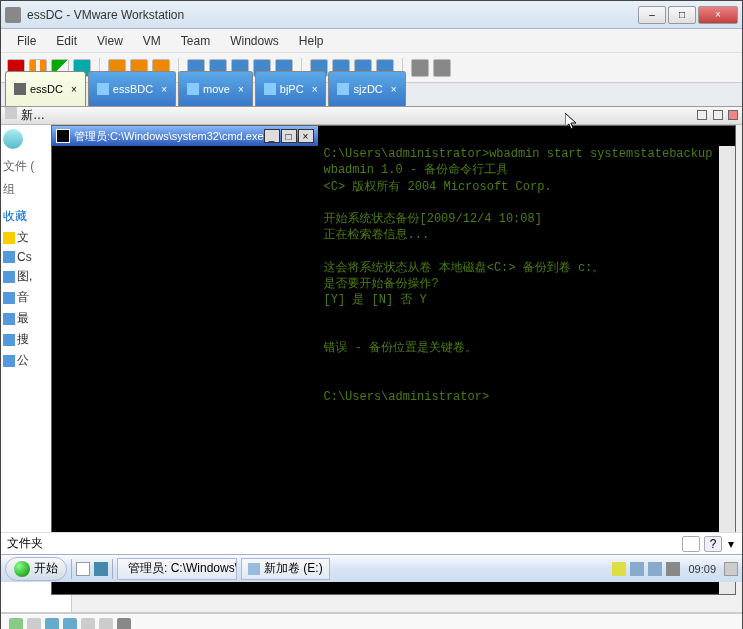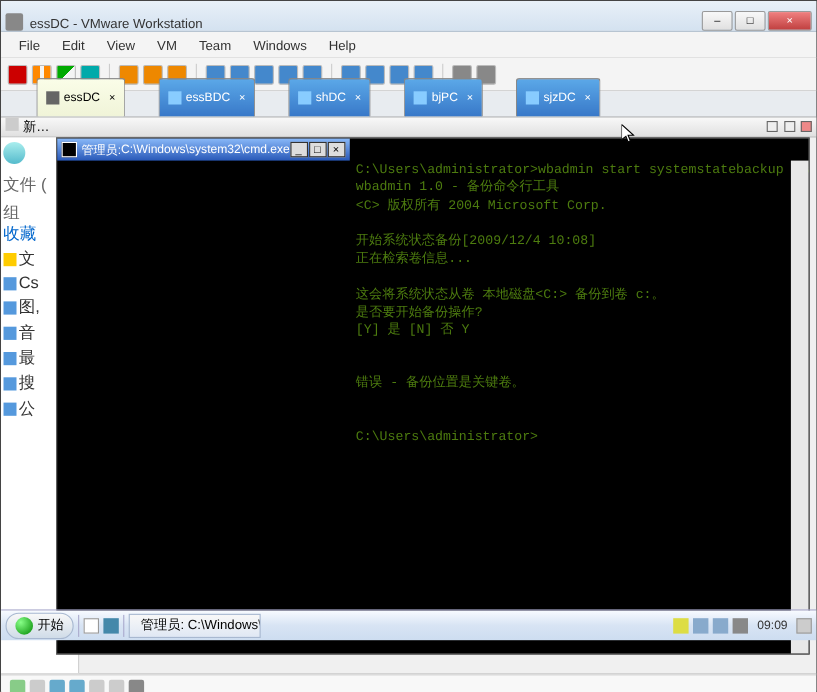--- a/index.html
+++ b/index.html
@@ -1,56 +1,56 @@
 <!DOCTYPE html>
 <html><head>
 <meta charset="utf-8">
 <style>
 * { box-sizing: border-box; margin: 0; padding: 0; }
 body { font-family: "Microsoft YaHei", Tahoma, Arial, sans-serif; font-size: 12px; background: #fff; }
 .outer-frame { width: 743px; height: 629px; border: 1px solid #444; background: #fff; position: relative; }
 
 .titlebar {
   height: 28px; background: linear-gradient(to bottom, #e8f0f8, #d4e2f0);
-  display: flex; align-items: flex-end; padding: 0 4px; border-bottom: 1px solid #a8b8c8;
+  display: flex; align-items: center; padding: 0 4px; border-bottom: 1px solid #a8b8c8;
 }
 .titlebar-icon { width: 16px; height: 16px; margin-right: 6px; background: #888; border-radius: 2px; }
 .titlebar-text { flex: 1; color: #333; }
 .win-controls { display: flex; gap: 2px; }
 .win-btn { width: 28px; height: 18px; border: 1px solid #999; border-radius: 2px; display: flex; align-items: center; justify-content: center; font-size: 10px; }
 .win-min { background: linear-gradient(#f8f8f8,#e0e0e0); }
 .win-max { background: linear-gradient(#f8f8f8,#e0e0e0); }
 .win-close { background: linear-gradient(#f08080,#c04040); color: #fff; width: 40px; }
 
 .menubar { height: 24px; display: flex; align-items: center; padding: 0 8px; background: #f4f4f4; border-bottom: 1px solid #ddd; gap: 4px; }
 .menubar span { padding: 2px 8px; color: #333; }
 
 .toolbar { height: 30px; display: flex; align-items: center; padding: 0 6px; background: #f4f4f4; border-bottom: 1px solid #ccc; gap: 4px; }
 .tb-sep { width: 1px; height: 20px; background: #ccc; margin: 0 4px; }
 .tb-btn { width: 18px; height: 18px; border: 1px solid #bbb; border-radius: 2px; }
 
 .tabbar { height: 24px; background: #e8ecf0; display: flex; align-items: flex-end; padding: 0 4px; border-bottom: 1px solid #999; }
-.vm-tab { height: 22px; padding: 17px 8px; display: flex; align-items: center; gap: 4px; border: 1px solid #888; border-bottom: none; border-radius: 3px 3px 0 0; margin-right: 2px; font-size: 11px; margin-left: 28px; }
+.vm-tab { height: 22px; padding: 17px 8px; display: flex; align-items: center; gap: 4px; border: 1px solid #888; border-bottom: none; border-radius: 3px 3px 0 0; margin-right: 2px; font-size: 11px; }
 .vm-tab.active { background: linear-gradient(#fafde8,#f0f4d8); }
 .vm-tab.inactive { background: linear-gradient(#5ba8e8,#3878c8); color: #fff; justify-content: flex-end; }
 .tab-close { font-size: 10px; margin-left: 4px; }
 .tab-icon { width: 12px; height: 12px; background: #666; }
 
 .guest-area { position: relative; height: 506px; background: #f0f0f0; border-bottom: 1px solid #ccc; }
 .guest-top-bar {
   position: absolute; top:0; left:0; right:0; height: 18px;
   background: linear-gradient(#f8f8f8,#e0e0e0); border-bottom:1px solid #bbb;
   display:flex; align-items:center; padding:0 4px; justify-content:space-between;
 }
 .guest-top-bar .left { display:flex; gap:4px; }
 .guest-top-bar .right .sq { display:inline-block; width:10px;height:10px;border:1px solid #666;background:#eee;margin-left:2px; }
 
 .guest-left-strip {
   position:absolute; top:18px; left:0; bottom:0; width:71px; background:#fff; border-right:1px solid #ccc;
-  padding:4px 2px; font-size:15px; color:#333;
+  padding:4px 2px; font-size:12px; color:#333;
 }
 .guest-left-strip .nav-row { margin-bottom:6px; }
 .guest-left-strip .label { color:#666; }
 .guest-left-strip .item { display:flex; align-items:center; gap:2px; margin-top:4px; white-space:nowrap; overflow:hidden; }
 .guest-left-strip .fi { width:12px;height:12px; }
 
 .cmd-window {
   position:absolute; top:18px; left:50px; right:6px; height:470px; background:#000; border:1px solid #666;
   display:flex; flex-direction:row;
 }
@@ -156,21 +156,21 @@
       <span>essDC</span>
       <span class="tab-close">×</span>
     </div>
     <div class="vm-tab inactive">
       <span class="tab-icon" style="background:#8cf"></span>
       <span>essBDC</span>
       <span class="tab-close">×</span>
     </div>
     <div class="vm-tab inactive">
       <span class="tab-icon" style="background:#8cf"></span>
-      <span>shDC</span>
+      <span>move</span>
       <span class="tab-close">×</span>
     </div>
     <div class="vm-tab inactive">
       <span class="tab-icon" style="background:#8cf"></span>
       <span>bjPC</span>
       <span class="tab-close">×</span>
     </div>
     <div class="vm-tab inactive">
       <span class="tab-icon" style="background:#8cf"></span>
       <span>sjzDC</span>
@@ -189,21 +189,21 @@
         <span class="sq"></span>
         <span class="sq"></span>
         <span class="sq" style="background:#e88"></span>
       </div>
     </div>
 
     <div class="guest-left-strip">
       <div class="nav-row"><span style="display:inline-block;width:20px;height:20px;border-radius:50%;background:linear-gradient(#aee,#5bc)"></span></div>
       <div class="label">文件 (</div>
       <div class="label" style="margin-top:6px">组</div>
-      <div class="label" style="color:#06c">收藏</div>
+      <div class="label" style="margin-top:10px;color:#06c">收藏</div>
       <div class="item">
           <span class="fi" style="background:#fc0"></span>
           <span>文</span>
         </div>
       <div class="item">
           <span class="fi" style="background:#59d"></span>
           <span>Cs</span>
         </div>
       <div class="item">
           <span class="fi" style="background:#59d"></span>
@@ -264,30 +264,42 @@
         <span>开始</span>
       </div>
       <div style="width:1px;height:20px;background:#aac"></div>
       <span class="tray-icon" style="background:#fff;border:1px solid #999"></span>
       <span class="tray-icon" style="background:#48a"></span>
       <div style="width:1px;height:20px;background:#aac"></div>
       <div class="task-btn">
         <span style="width:12px;height:12px;background:#000;display:inline-block"></span>
         <span>管理员: C:\Windows\…</span>
       </div>
+      <div class="task-btn">
+        <span style="width:12px;height:12px;background:#9bd;display:inline-block"></span>
+        <span>新加卷 (E:)</span>
+      </div>
       <div class="tray">
         <span class="tray-icon" style="background:#dd4"></span>
         <span class="tray-icon" style="background:#8ac"></span>
         <span class="tray-icon" style="background:#8ac"></span>
         <span class="tray-icon" style="background:#888"></span>
         <span class="clock">09:09</span>
         <span class="tray-icon" style="background:#ccc;border:1px solid #999"></span>
       </div>
     </div>
 
+    <div style="position:absolute; bottom:58px; left:0; right:0; height:22px; background:#fff; border-top:1px solid #ddd; display:flex; align-items:center; padding:0 6px;">
+      <span>文件夹</span>
+      <span style="margin-left:auto;display:flex;gap:4px">
+        <span style="width:18px;height:16px;border:1px solid #aaa;border-radius:2px;display:inline-block"></span>
+        <span style="width:18px;height:16px;border:1px solid #aaa;border-radius:2px;display:inline-flex;align-items:center;justify-content:center;background:#eef">?</span>
+        <span style="width:10px;height:16px;display:inline-flex;align-items:center;justify-content:center">▾</span>
+      </span>
+    </div>
 
     <svg class="cursor-arrow" style="top:6px; left:564px" viewBox="0 0 12 18">
         <path d="M0 0 L0 14 L4 11 L6 16 L8 15 L6 10 L11 10 Z" fill="#fff" stroke="#000" stroke-width="1"></path>
       </svg>
 
   </div>
 
   <div class="host-status">
     <span class="icons">
       <span class="ic" style="background:#8c8"></span>

